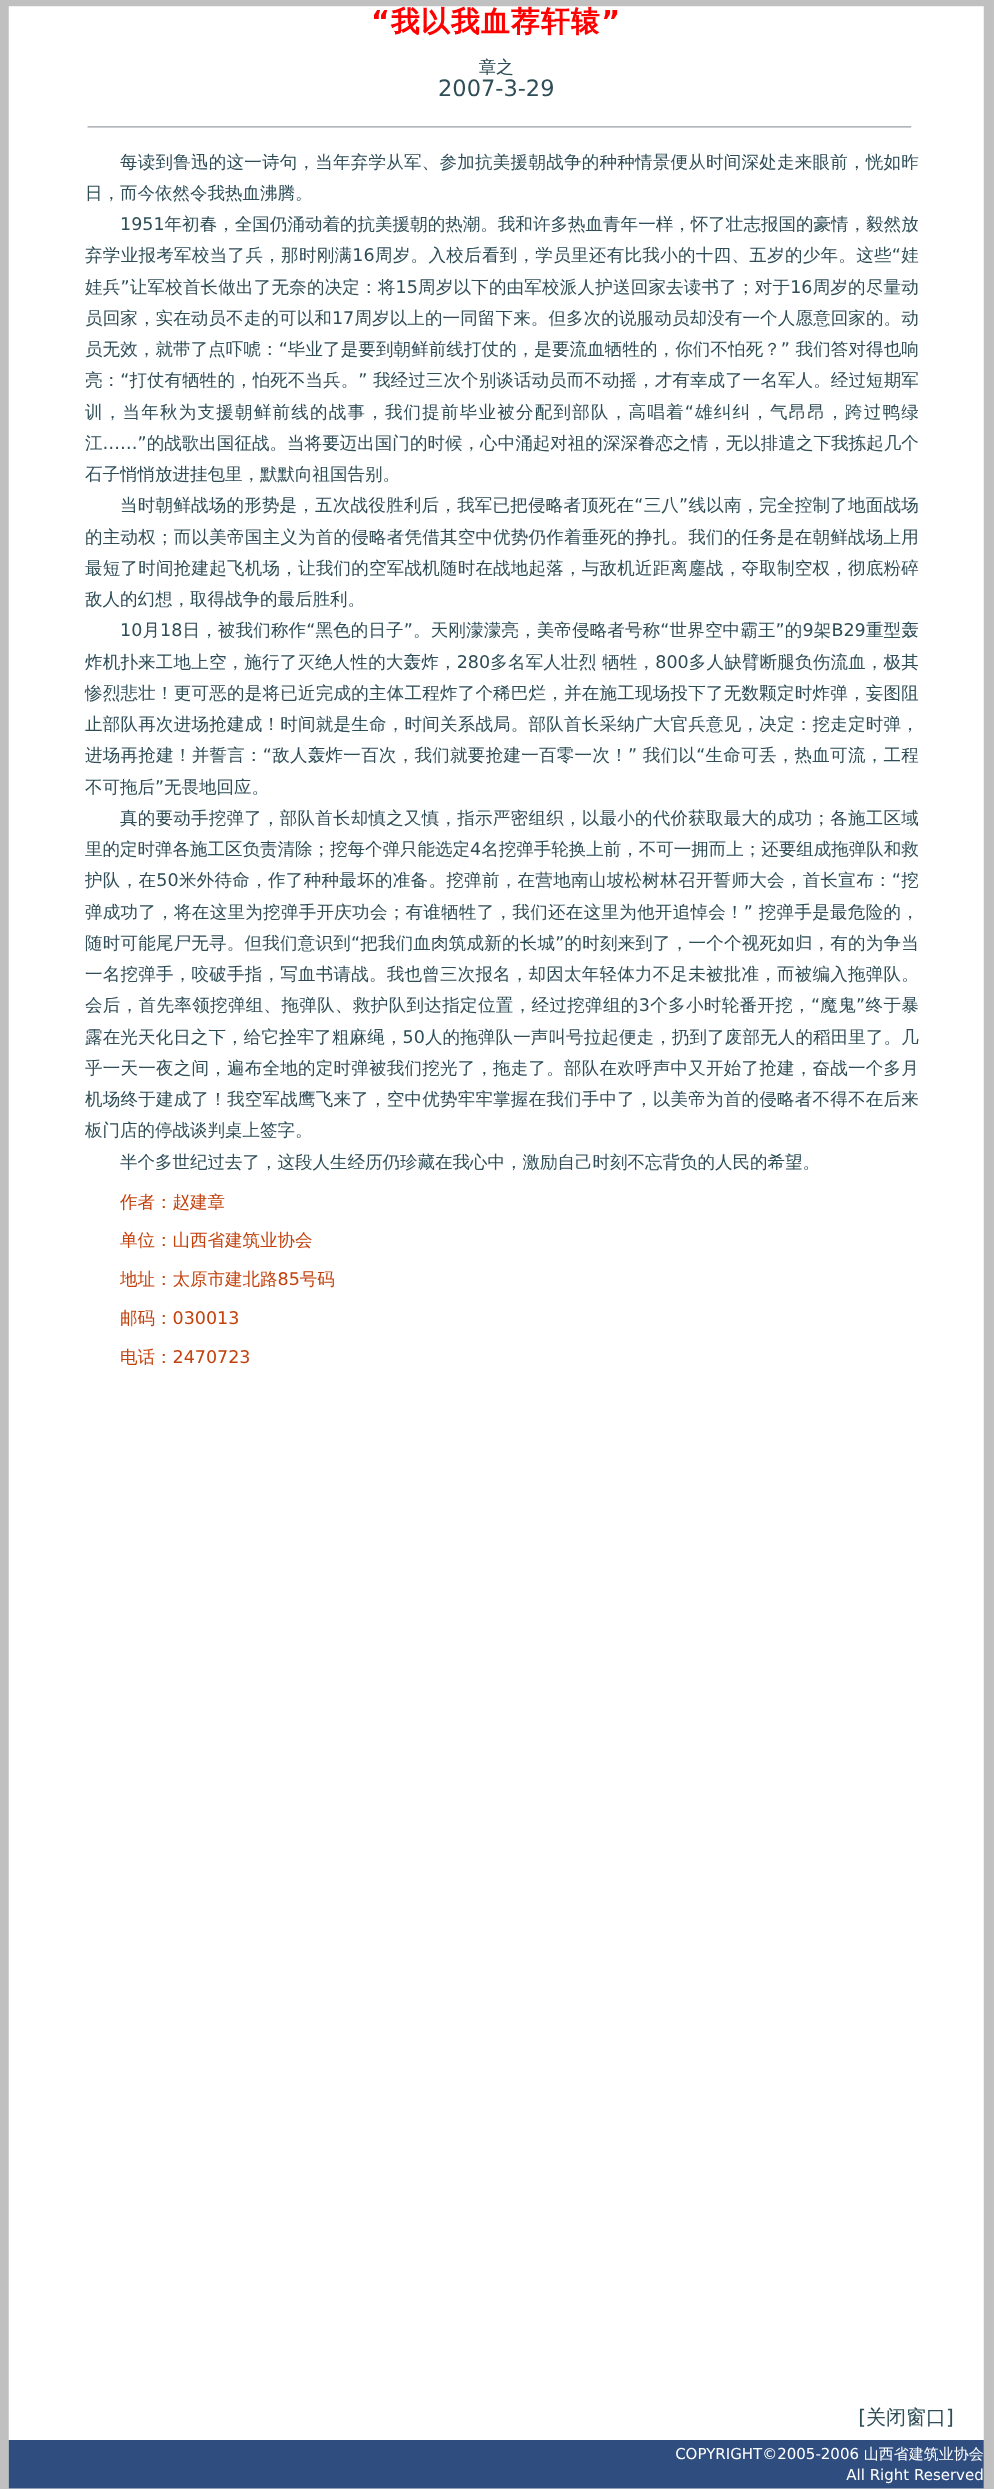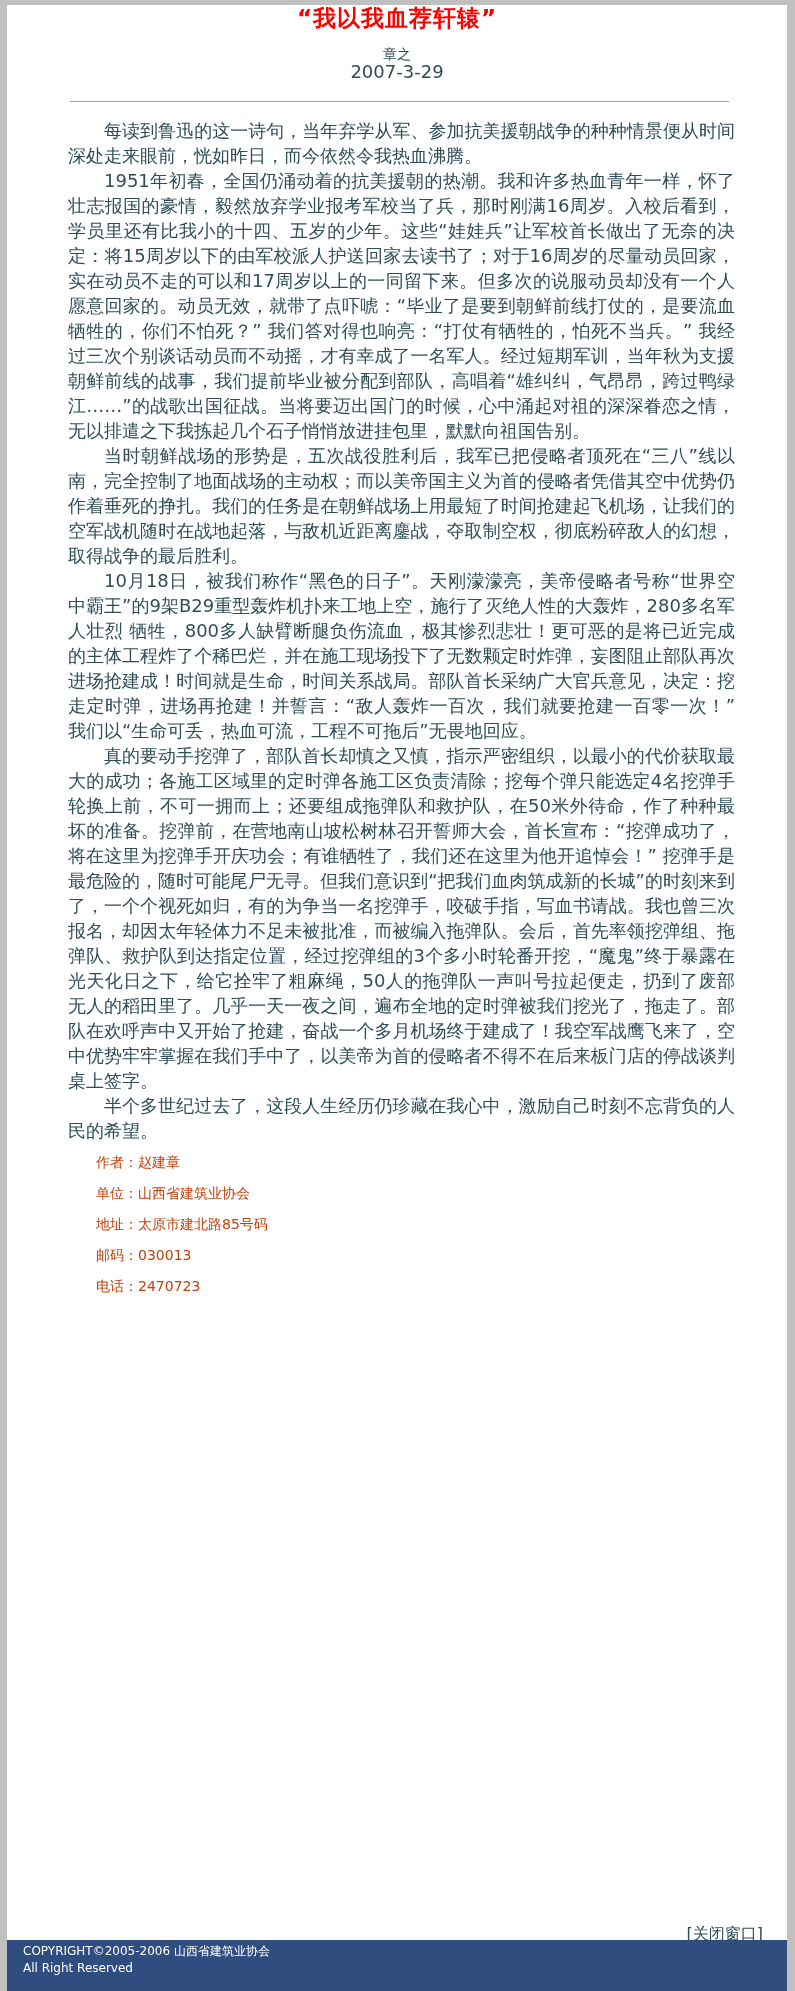--- a/index.html
+++ b/index.html
@@ -49,21 +49,21 @@
   .divider {
     border: none;
     border-top: 1px solid #9aa0a6;
     margin: 20px 58px 0 63px;
     height: 0;
   }
   .article {
     margin-top: 16px;
     padding: 0 52px 0 61px;
     color: #2e4d57;
-    font-size: 18px;
+    font-size: 14px;
     line-height: 25px;
     text-align: justify;
   }
   .article p {
     margin: 0;
     padding: 0;
     text-indent: 2em;
   }
   .signature {
     padding: 4px 52px 0 61px;
@@ -83,24 +83,24 @@
   .close-link {
     color: #2e4d57;
     text-decoration: none;
     cursor: pointer;
   }
   .footer {
     position: absolute;
     left: 0;
     right: 0;
     bottom: 0;
-    height: 51px;
+    height: 39px;
     background: #2f4e7f;
     color: #ffffff;
-    text-align: left;
+    text-align: right;
     font-size: 12px;
     line-height: 17px;
     padding-top: 3px;
     padding-left: 16px;
   }
 </style>
 </head>
 <body>
 
 <div class="viewport">

